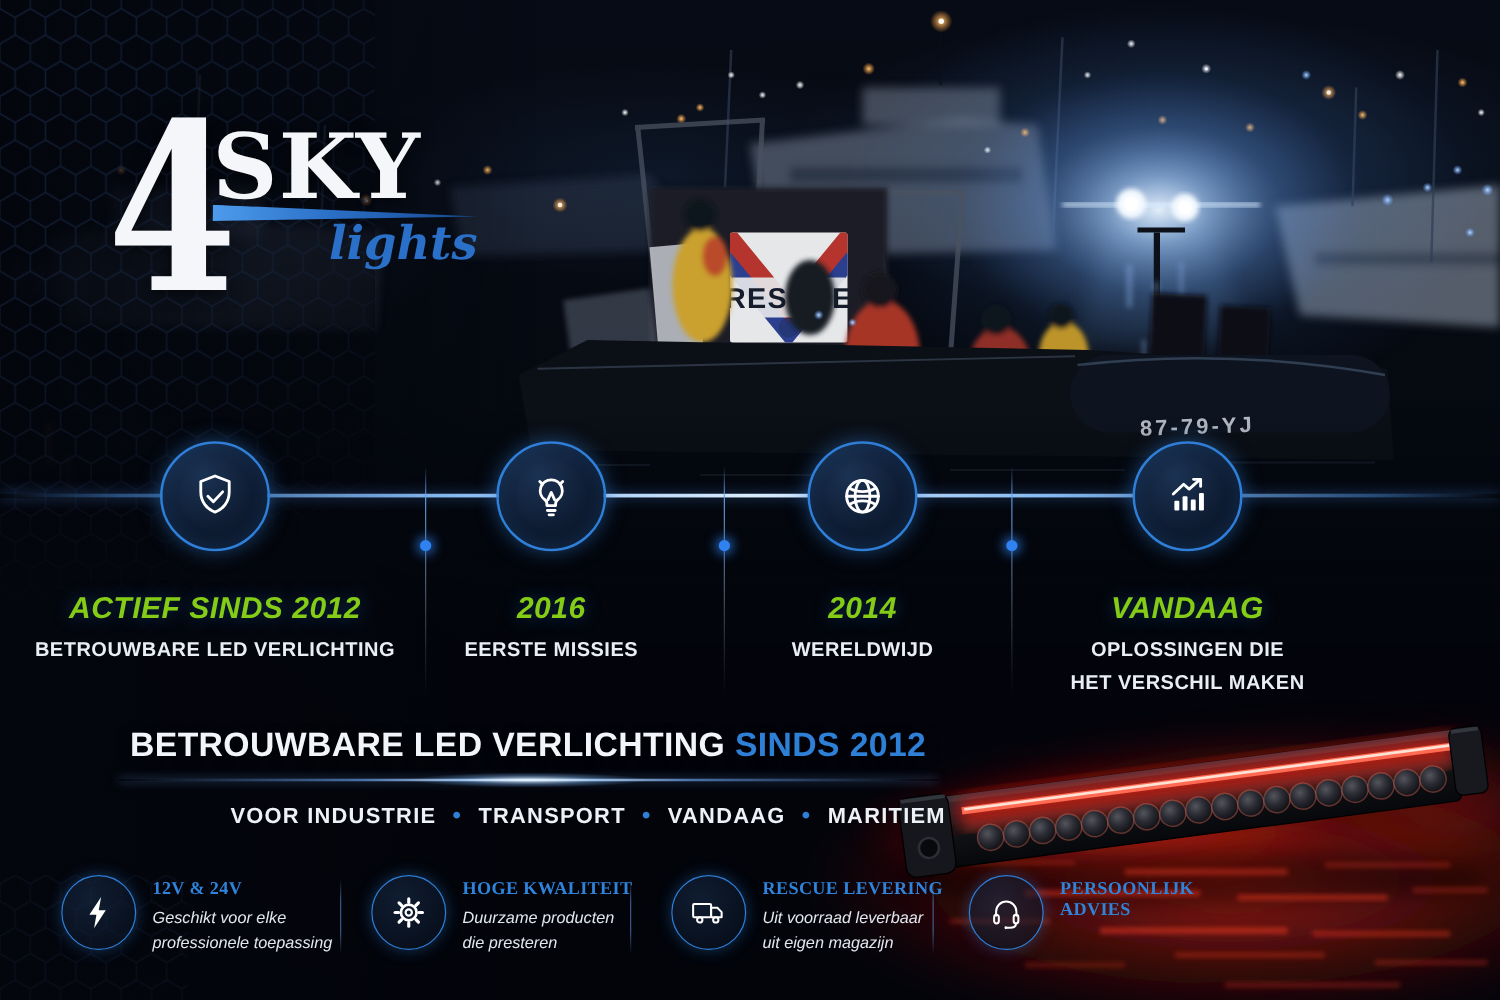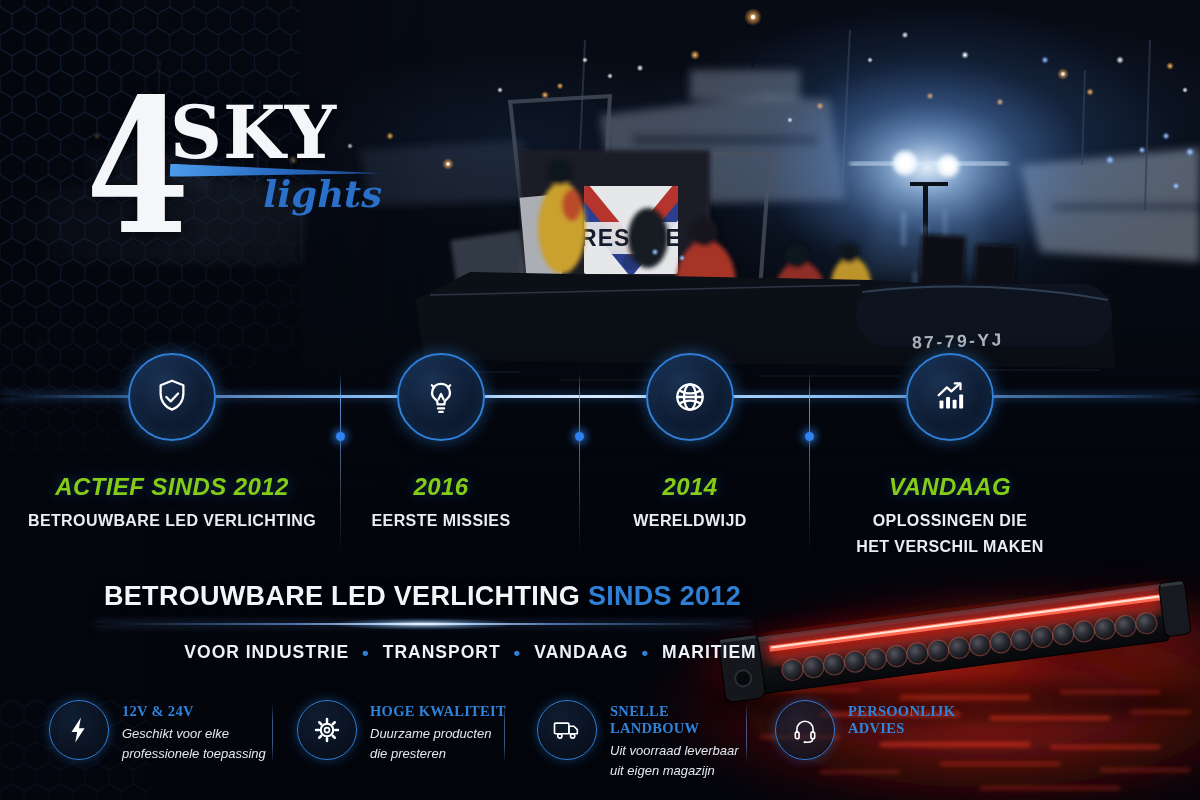--- a/index.html
+++ b/index.html
@@ -532,21 +532,21 @@
     <div class="feature" style="left:537px">
       <div class="feat-circle">
         <svg class="icon-svg" width="30" height="30" viewBox="0 0 48 48" fill="none" stroke="#fff" stroke-width="2.6" stroke-linecap="round" stroke-linejoin="round">
           <rect x="4" y="13" width="23" height="17" rx="1.5"></rect>
           <path d="M27 18h8l5.5 5.5V30H27Z"></path>
           <circle cx="12.5" cy="33.5" r="3.4"></circle>
           <circle cx="33" cy="33.5" r="3.4"></circle>
         </svg>
       </div>
       <div class="feat-text">
-        <div class="feat-title">SNELLE LANDBOUW</div>
+        <div class="feat-title">RESCUE LEVERING</div>
         <div class="feat-lines">
           <span>Uit voorraad leverbaar</span>
           <span>uit eigen magazijn</span>
         </div>
       </div>
     </div>
     <div class="feat-divider" style="left:746px"></div>
 
     <div class="feature" style="left:775px">
       <div class="feat-circle">

